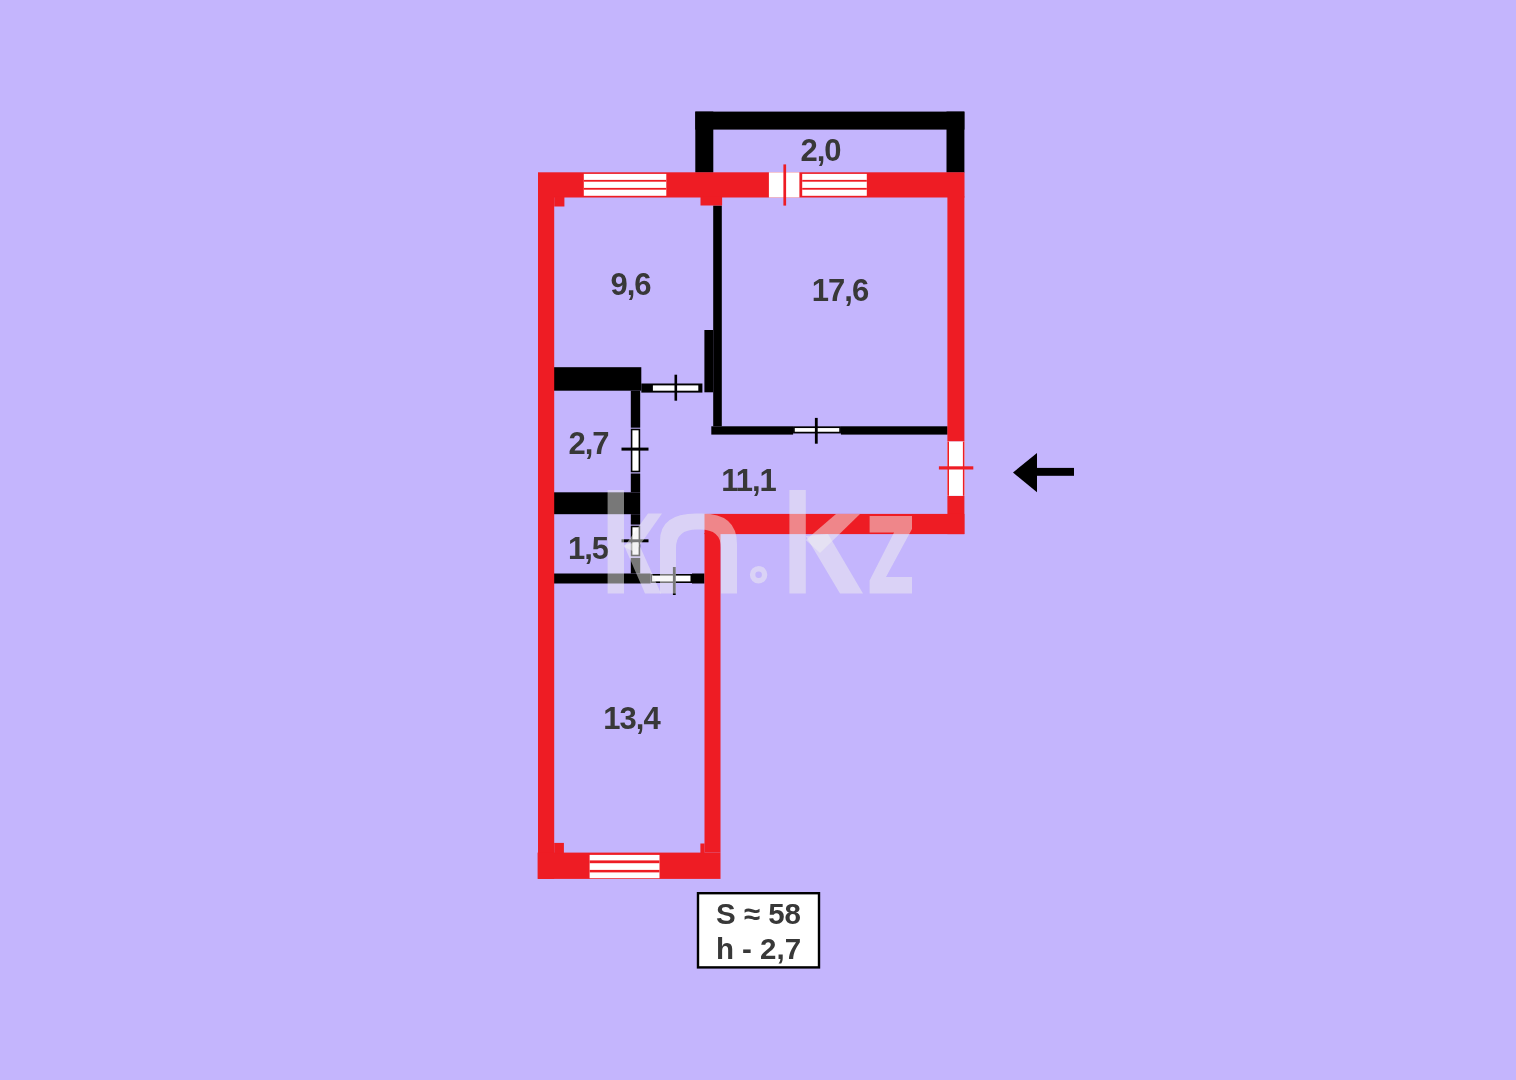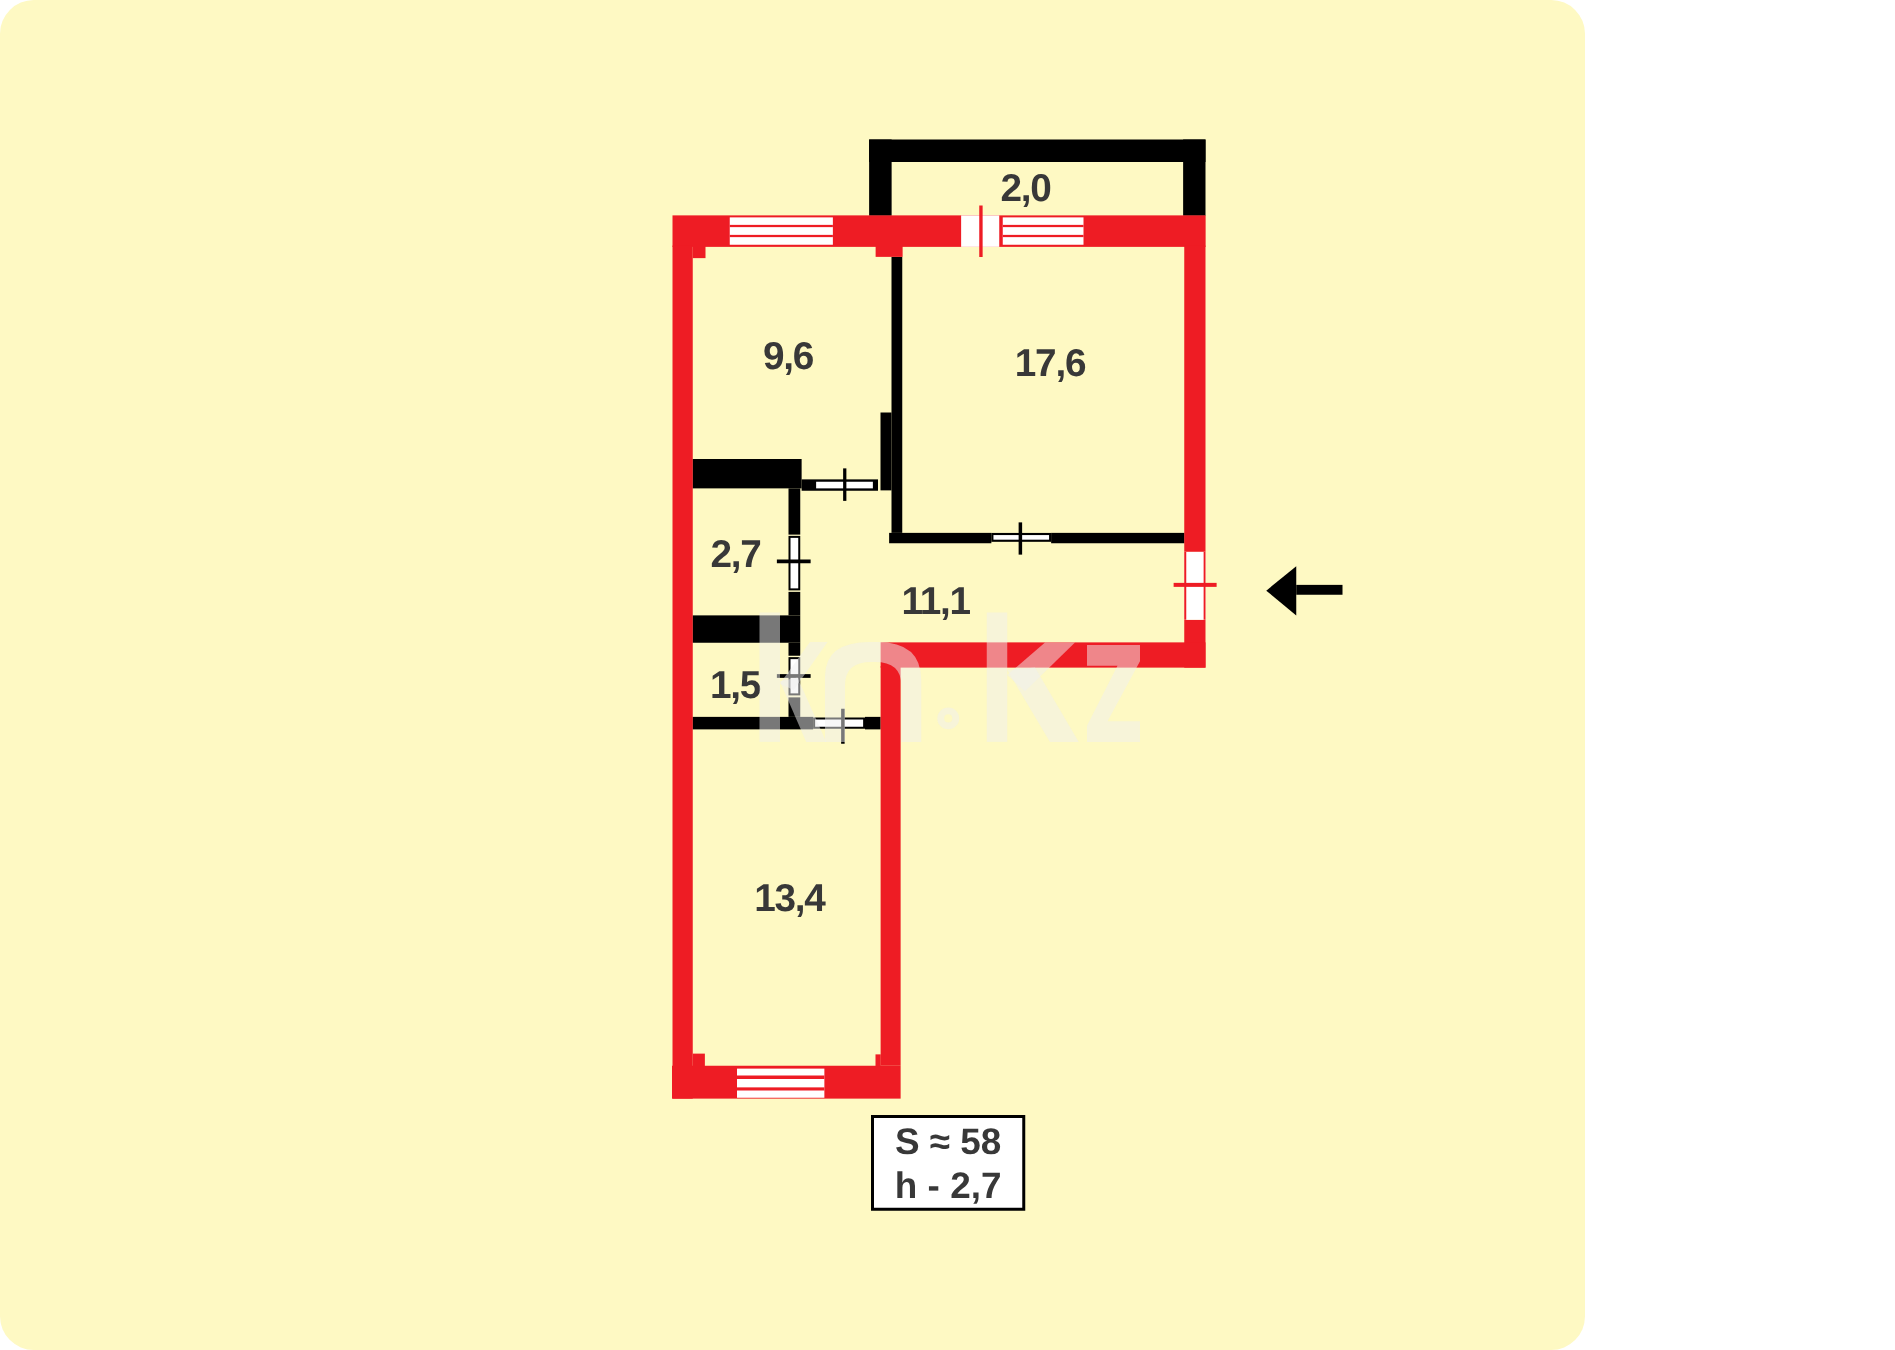--- a/index.html
+++ b/index.html
@@ -1,16 +1,16 @@
 <!DOCTYPE html>
 <html><head>
 <meta charset="utf-8">
 <style>
   html,body{margin:0;padding:0;background:#fff;}
-  .page{position:relative;width:1268px;height:1080px;background:#fef9c3;overflow:hidden;border-radius:27px;}
+  .page{position:relative;width:1516px;height:1080px;background:#c4b5fd;overflow:hidden;}
   svg{position:absolute;left:0;top:0;}
   text{font-family:"Liberation Sans",sans-serif;font-weight:bold;}
 </style>
 </head>
 <body>
 
 <div class="page">
 <svg width="1516" height="1080" viewBox="0 0 1516 1080">
 
   <g>

